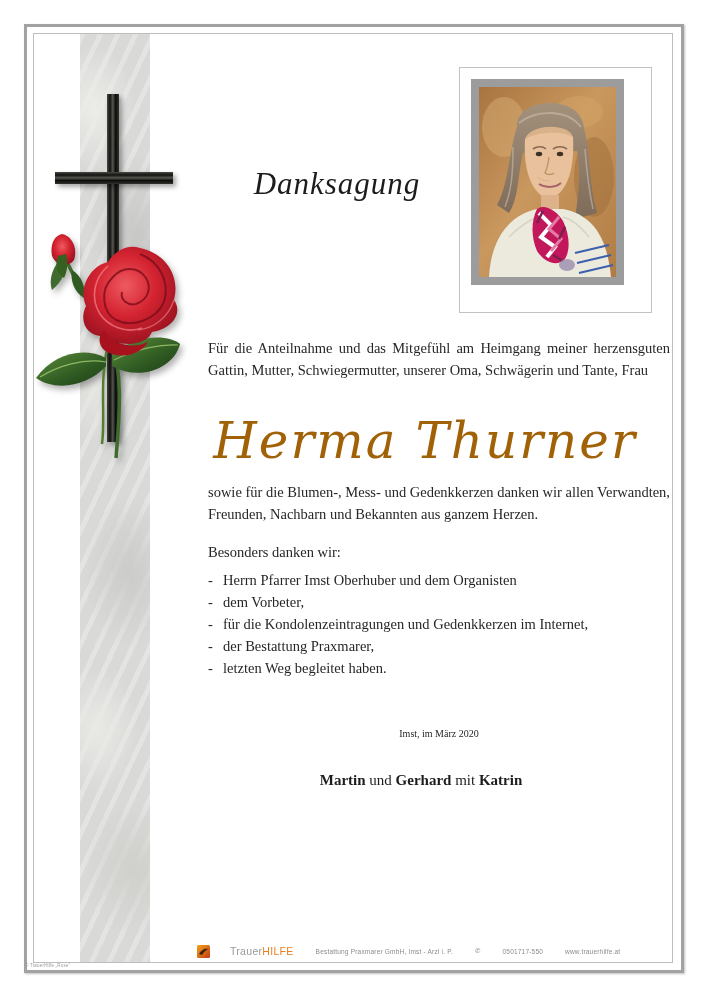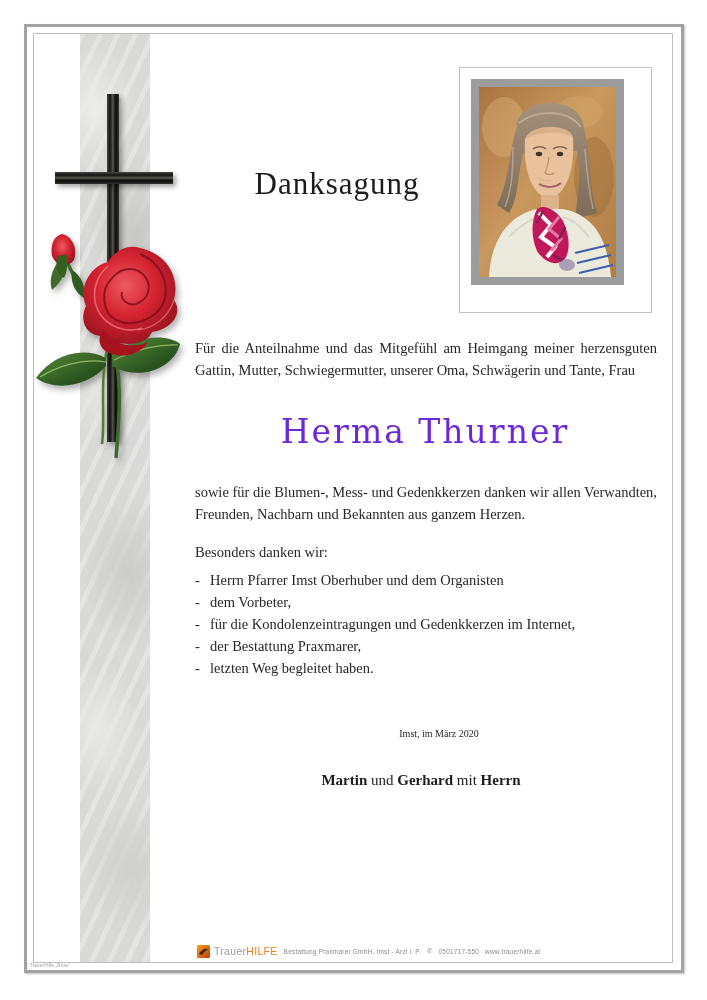--- a/index.html
+++ b/index.html
@@ -36,47 +36,47 @@
     position:absolute;left:55px;top:172px;width:118px;height:12px;
     background:linear-gradient(180deg,#4a4a46 0%,#121210 25%,#56564f 48%,#0c0c0a 72%,#32322e 100%);
     box-shadow:3px 3px 5px rgba(0,0,0,.35);
   }
   .rose{
     position:absolute;left:28px;top:226px;width:156px;height:252px;
     filter:drop-shadow(3px 4px 3px rgba(0,0,0,.3));
   }
   .title{
     position:absolute;left:203px;top:166px;width:268px;text-align:center;
-    font-size:31px;letter-spacing:1px;color:#1c1c1c;
-  }
-  .col{position:absolute;left:195px;width:462px;font-size:14.5px;line-height:22px;color:#262626;}
+    font-size:31px;letter-spacing:1px;color:#1c1c1c;font-style:italic;
+  }
+  .col{position:absolute;left:208px;width:462px;font-size:14.5px;line-height:22px;color:#262626;}
   .intro{top:337px;text-align:justify;}
   .deceased{
     position:absolute;left:203px;top:412px;width:444px;text-align:center;
-    font-family:"DejaVu Serif", serif;font-size:33px;
-    letter-spacing:2px;color:#6d28d9;
+    font-family:"DejaVu Serif", serif;font-style:italic;font-size:50px;
+    letter-spacing:2px;color:#a16207;
   }
   .thanks{top:481px;text-align:justify;}
   .special-heading{top:541px;}
   .special-list{top:569px;}
   .special-list ul{list-style:none;margin:0;padding:0;}
   .special-list li{position:relative;padding-left:15px;}
   .dash{position:absolute;left:0;top:0;}
   .line{display:block;}
   .place-date{position:absolute;left:221px;top:721px;width:436px;text-align:center;font-size:10px;color:#262626;margin-top:7px;}
   .signature{position:absolute;left:203px;top:772px;width:436px;text-align:center;font-size:15px;color:#1d1d1d;}
   .signature .bold{font-weight:bold;}
   .photo-frame{
     position:absolute;left:459px;top:67px;width:169px;height:222px;
     border:1px solid #c2c2c2;padding:11px;background:#ffffff;
   }
   .photo-inner{width:153px;height:206px;border:8px solid #9c9c9c;box-sizing:border-box;}
   .photo-inner svg{display:block;}
   .footer{
-    position:absolute;left:197px;top:943px;height:16px;display:flex;align-items:center;gap:4px;
+    position:absolute;left:197px;top:943px;height:16px;display:flex;align-items:center;gap:20px;
     font-family:"Liberation Sans", sans-serif;
   }
   .footer .logo-box{width:13px;height:13px;flex:0 0 auto;}
   .brand{font-size:10.5px;letter-spacing:.3px;}
   .brand .gray{color:#9a9a9a;}
   .brand .orange{color:#ee7f1f;}
   .footer .small{font-size:6.5px;color:#8b8b8b;letter-spacing:.2px;margin-left:2px;}
   .microcopy{
     position:absolute;left:25px;top:963px;font-family:"Liberation Sans", sans-serif;
     font-size:4.5px;color:#999;letter-spacing:.2px;
@@ -209,21 +209,21 @@
     <li>
       <span class="dash">-</span>
       <span class="line">letzten Weg begleitet haben.</span>
     </li>
   </ul>
 </div>
 
 <div class="place-date">Imst, im März 2020</div>
 
 <div class="signature">
-  <span class="bold">Martin</span><span> und </span><span class="bold">Gerhard</span><span> mit </span><span class="bold">Herrn</span>
+  <span class="bold">Martin</span><span> und </span><span class="bold">Gerhard</span><span> mit </span><span class="bold">Katrin</span>
 </div>
 
 <div class="footer">
   <svg class="logo-box" viewBox="0 0 13 13" xmlns="http://www.w3.org/2000/svg">
     <defs>
       <linearGradient id="logog" x1="0" y1="0" x2="1" y2="1">
         <stop offset="0%" stop-color="#f6a21e"></stop>
         <stop offset="100%" stop-color="#c03a10"></stop>
       </linearGradient>
     </defs>

